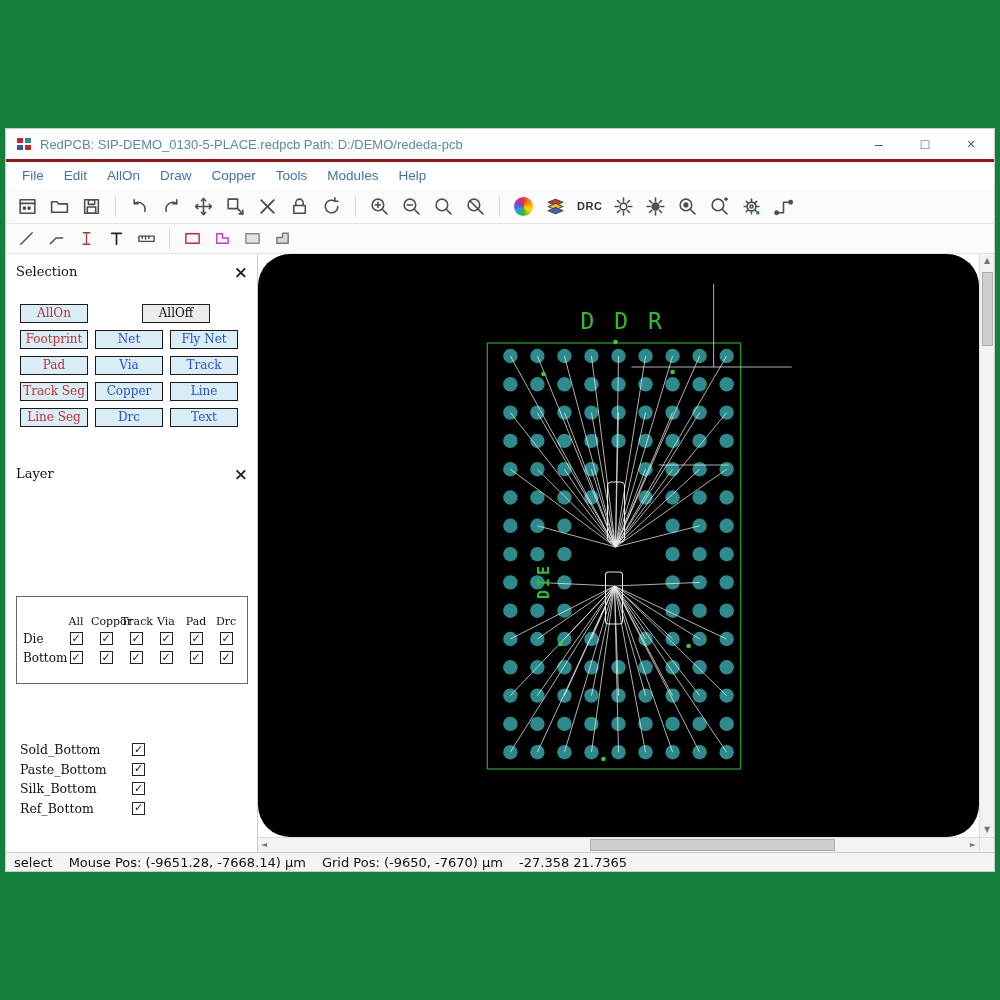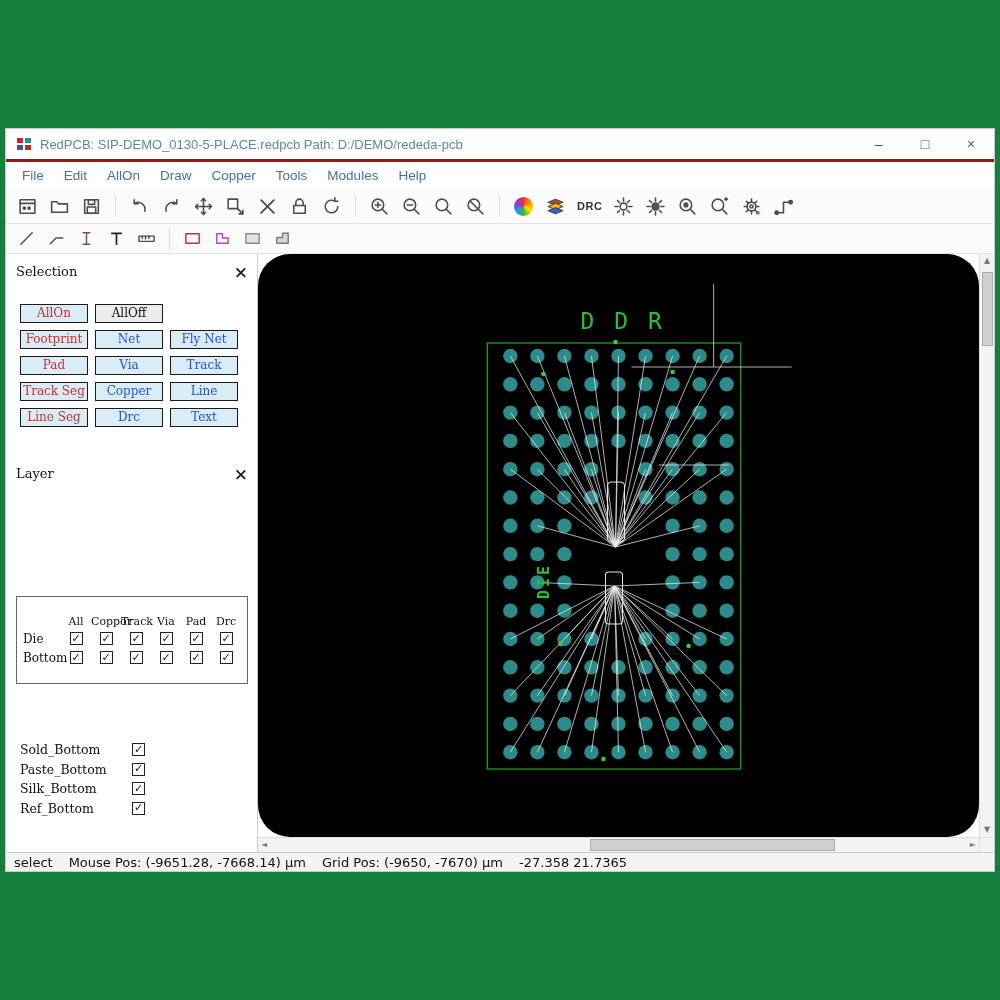--- a/index.html
+++ b/index.html
@@ -45,21 +45,21 @@
   .phx { font-size:17px; font-weight:bold; color:#1a1a1a; line-height:14px; }
   .sel-head { top:10px; }
   .layer-head { top:212px; }
 
   .sel-grid { position:absolute; top:50px; left:14px; width:230px; }
   .btnrow { display:flex; gap:7px; margin-bottom:7px; }
   .pbtn { width:68px; height:19px; line-height:16px; font-size:12px; text-align:center;
           border:1px solid #1a1a1a; background:#d8edf6; overflow:hidden; white-space:nowrap; }
   .v-red  { color:#c13030; }
   .v-blue { color:#2b50c8; }
-  .v-plain{ background:#ececec; color:#111; }
+  .v-plain{ background:#ececec; color:#111;margin-left:47px; }
 
   .cbrow { display:flex; align-items:center; height:19.5px; }
   .cbrow .lbl { width:112px; font-size:12.5px; white-space:nowrap; }
   .cb { width:13px; height:13px; border:1.5px solid #222; background:#fff;
         display:inline-flex; align-items:center; justify-content:center; flex:0 0 auto; }
   .cb::after { content:"✓"; font-size:11px; font-weight:bold; color:#111; margin-top:-1px;
                font-family:"DejaVu Sans", sans-serif; }
   .ltop { position:absolute; top:250px; left:14px; }
   .lbot { position:absolute; top:486px; left:14px; }
 

